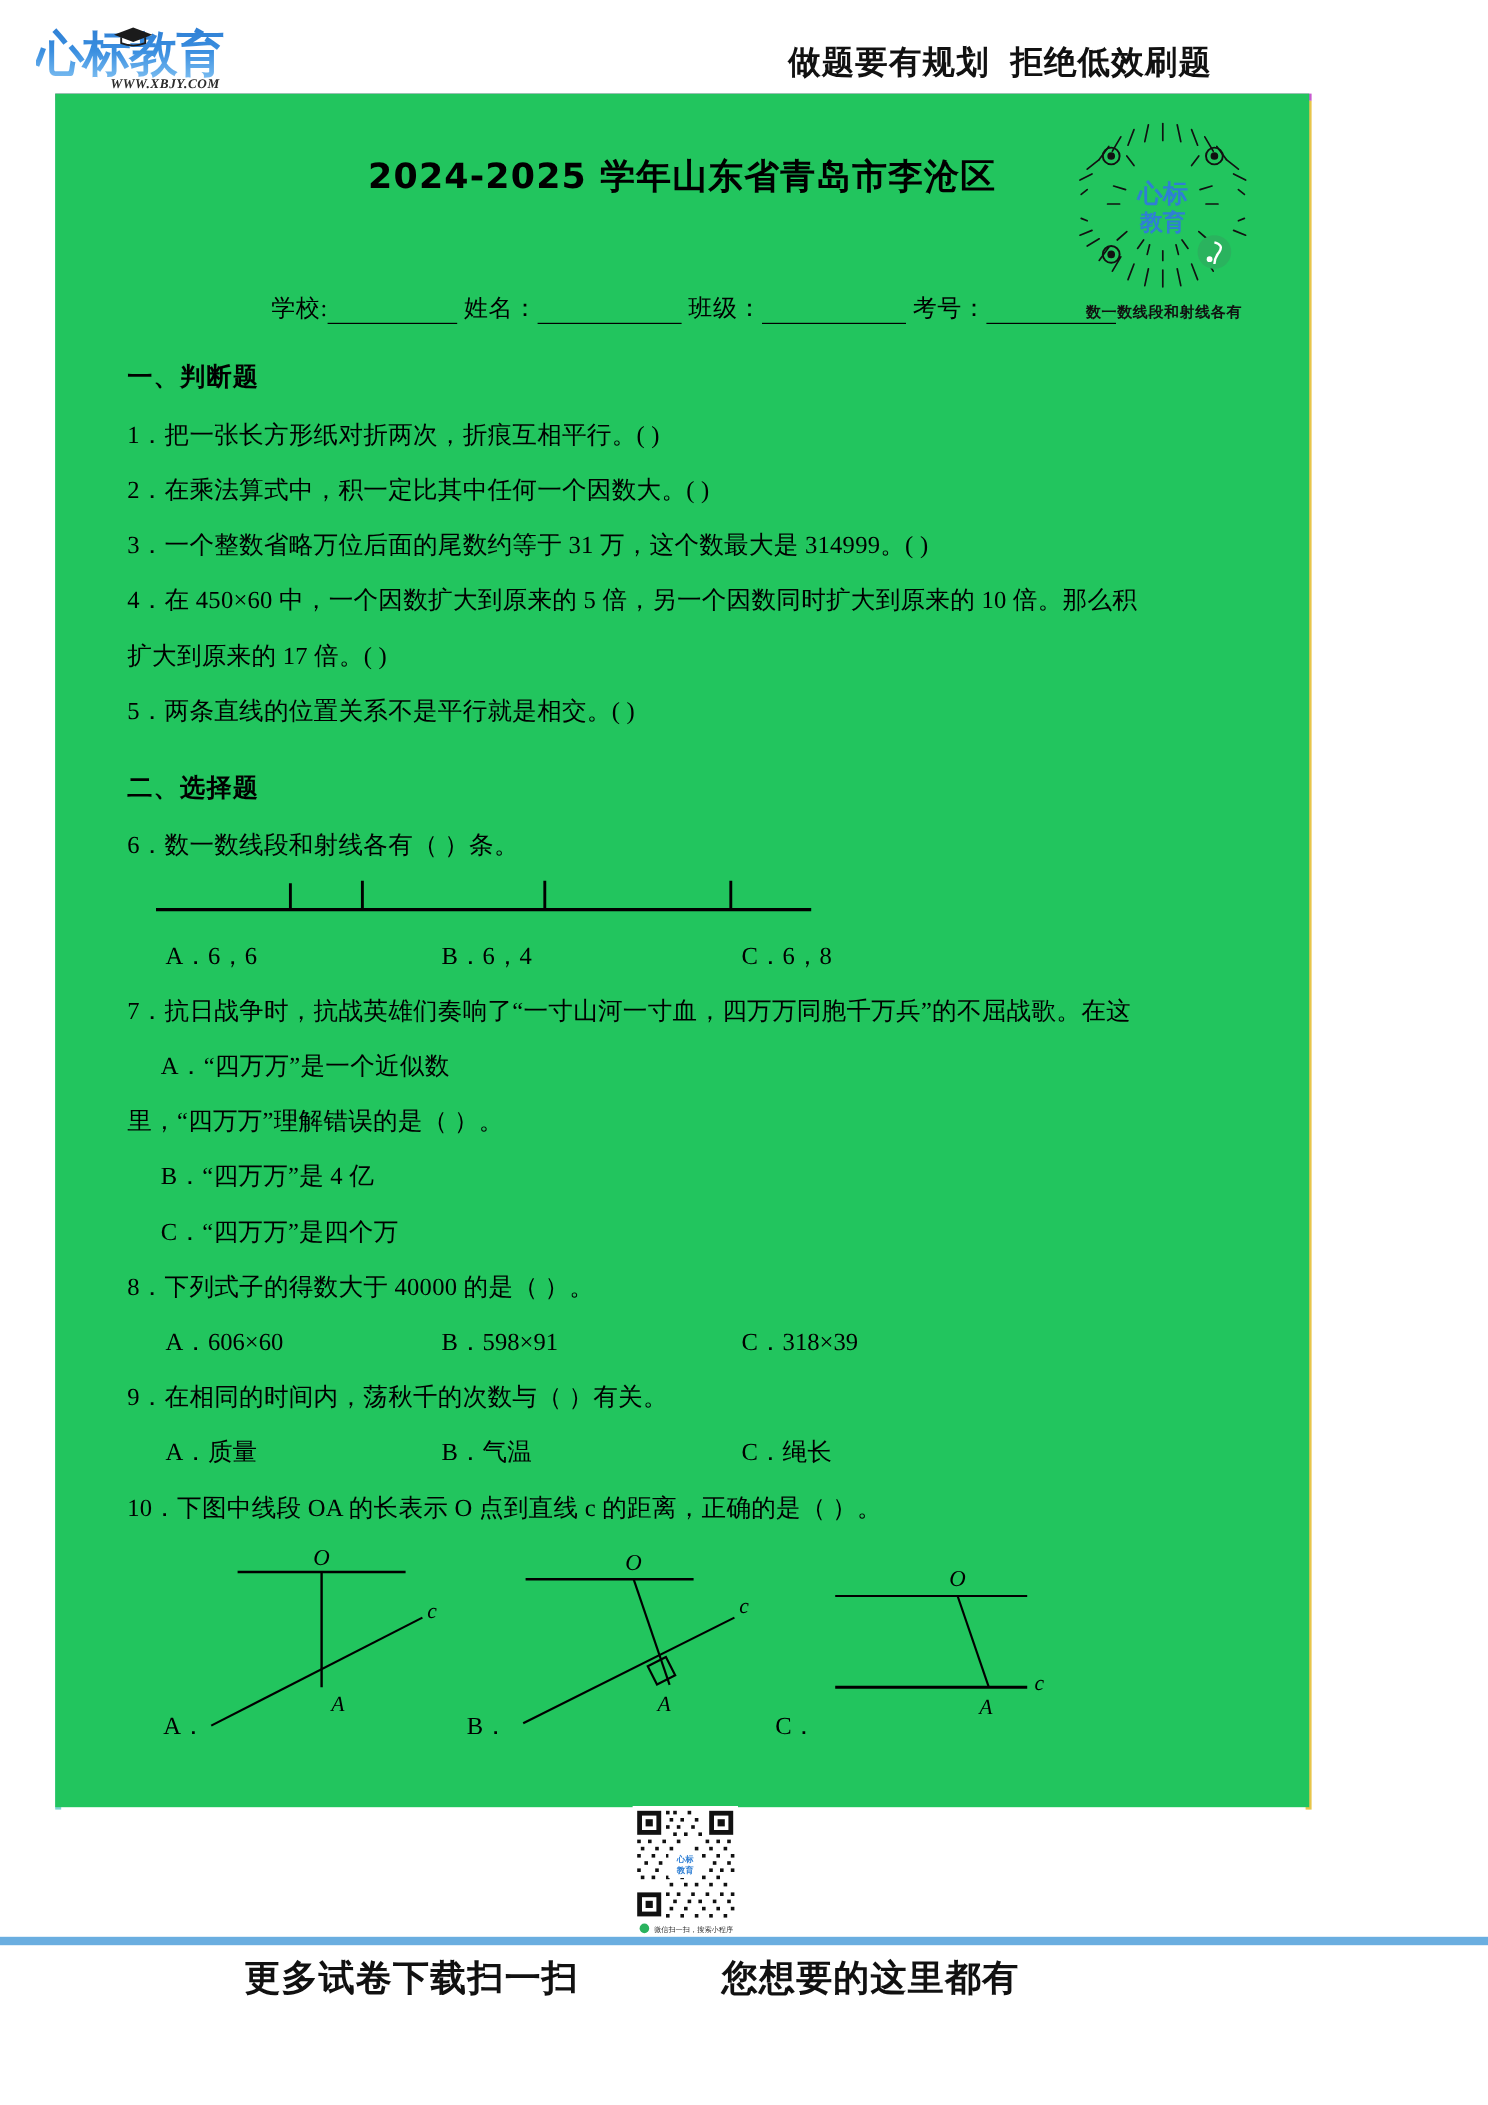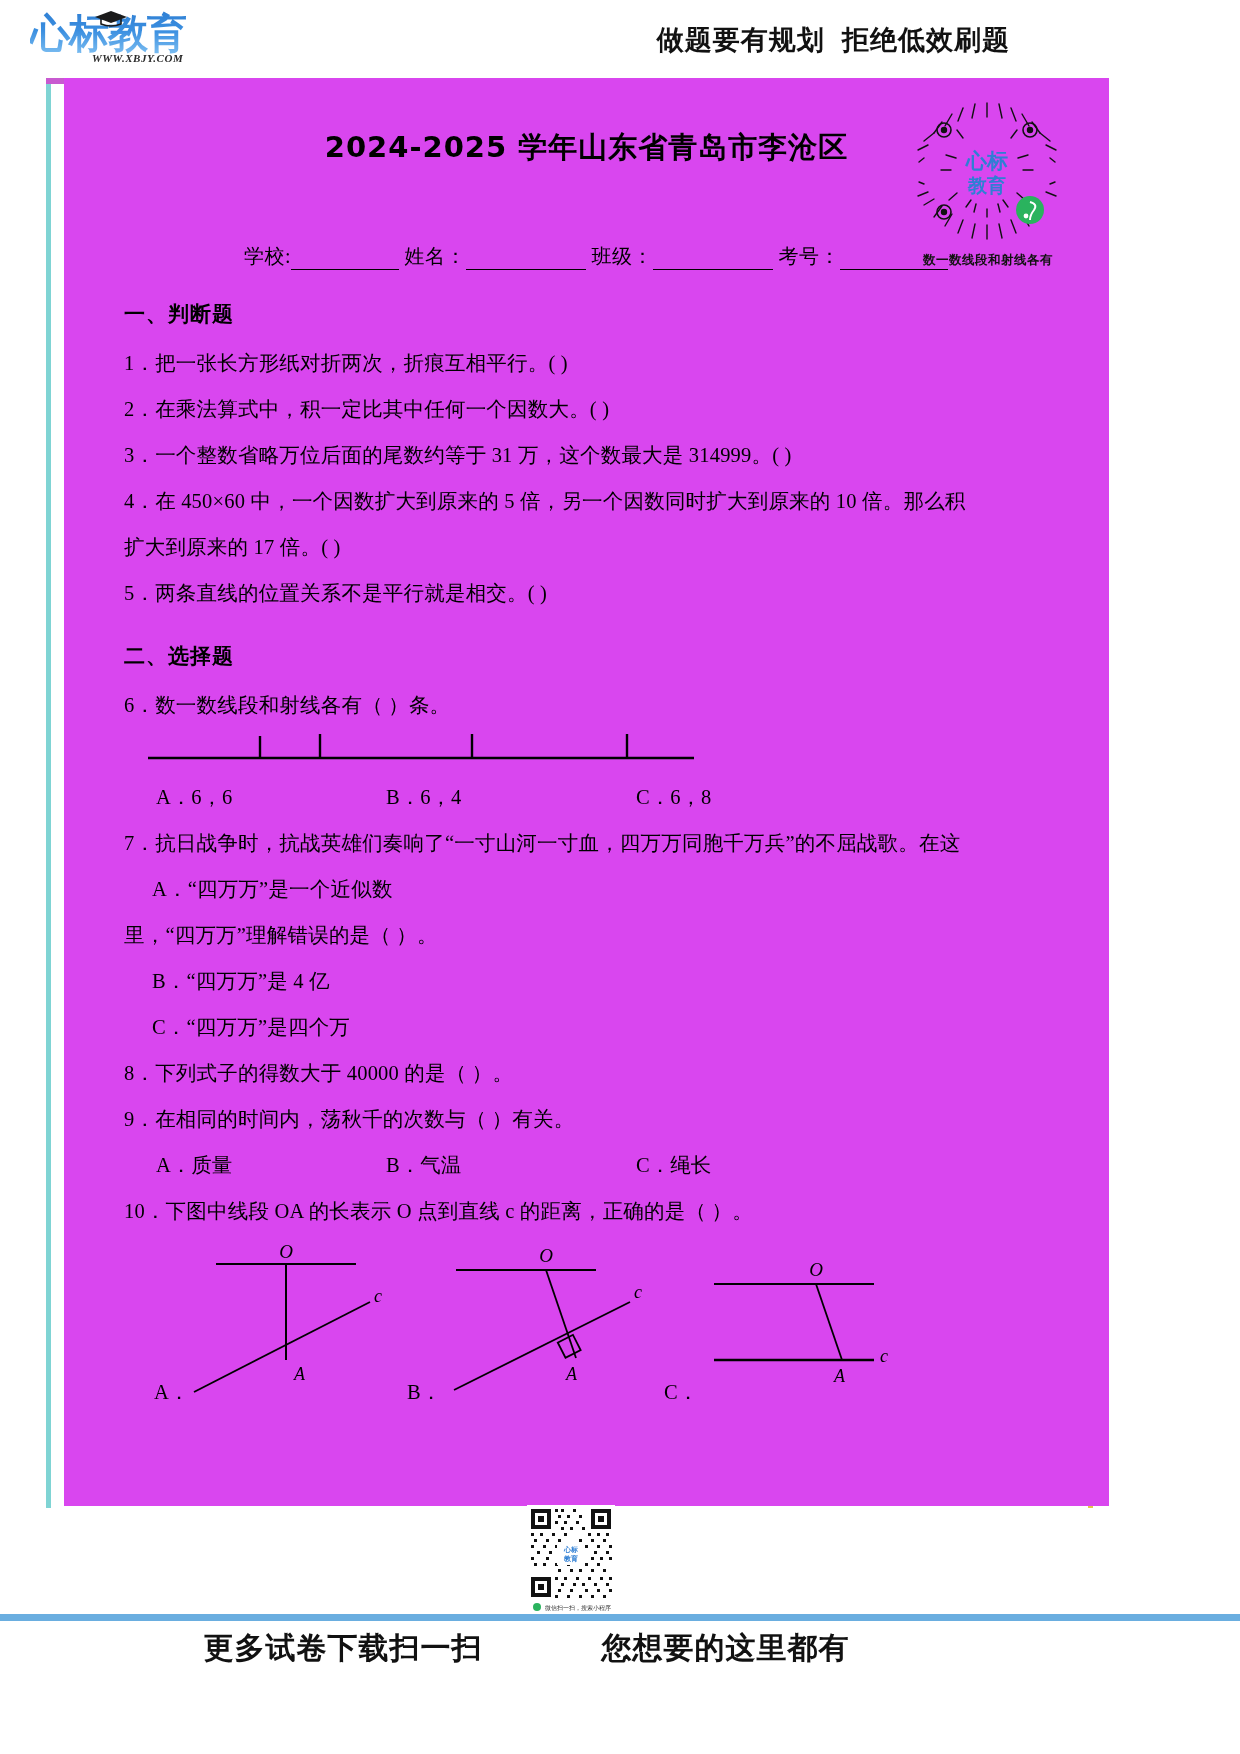--- a/index.html
+++ b/index.html
@@ -12,21 +12,21 @@
     height: 1754px;
     position: relative;
     font-family: "Liberation Serif", "DejaVu Serif", serif;
     color: #000;
     overflow: hidden;
   }
 
   
   .top-band {
     position: absolute;
-    left: 0; top: 0;
+    left: 0; top: 12px;
     width: 1032px;
     height: 80px;
   }
   .brand-logo {
     position: absolute;
     left: 30px; top: 10px;
     width: 180px; height: 62px;
   }
   .brand-logo .logo-text {
     font-family: "DejaVu Sans", sans-serif;
@@ -62,24 +62,24 @@
     font-weight: bold;
     font-size: 27px;
     color: #111;
     letter-spacing: 1px;
     white-space: nowrap;
   }
 
   
   .sheet {
     position: absolute;
-    left: 64px; top: 78px;
+    left: 46px; top: 78px;
     width: 1045px;
     height: 1428px;
-    background: #d946ef;
+    background: #22c55e;
   }
   .edge-top {
     position: absolute;
     left: 46px; top: 78px;
     width: 1047px; height: 6px;
     background: #c85ad0;
   }
   .edge-left {
     position: absolute;
     left: 46px; top: 84px;
@@ -344,20 +344,25 @@
       <span class="opt-c">C．6，8</span>
     </div>
 
     <p class="q">7．抗日战争时，抗战英雄们奏响了“一寸山河一寸血，四万万同胞千万兵”的不屈战歌。在这</p>
     <p class="q indent">A．“四万万”是一个近似数</p>
     <p class="q">里，“四万万”理解错误的是（  ）。</p>
     <p class="q indent">B．“四万万”是 4 亿</p>
     <p class="q indent">C．“四万万”是四个万</p>
 
     <p class="q">8．下列式子的得数大于 40000 的是（  ）。</p>
+    <div class="opts">
+      <span class="opt-a">A．606×60</span>
+      <span class="opt-b">B．598×91</span>
+      <span class="opt-c">C．318×39</span>
+    </div>
 
     <p class="q">9．在相同的时间内，荡秋千的次数与（  ）有关。</p>
     <div class="opts">
       <span class="opt-a">A．质量</span>
       <span class="opt-b">B．气温</span>
       <span class="opt-c">C．绳长</span>
     </div>
 
     <p class="q">10．下图中线段 OA 的长表示 O 点到直线 c 的距离，正确的是（  ）。</p>
 

